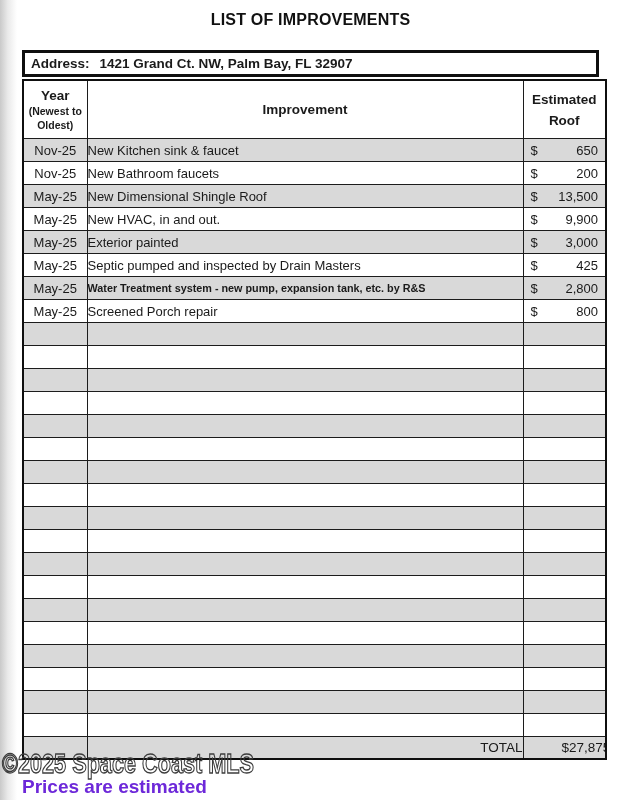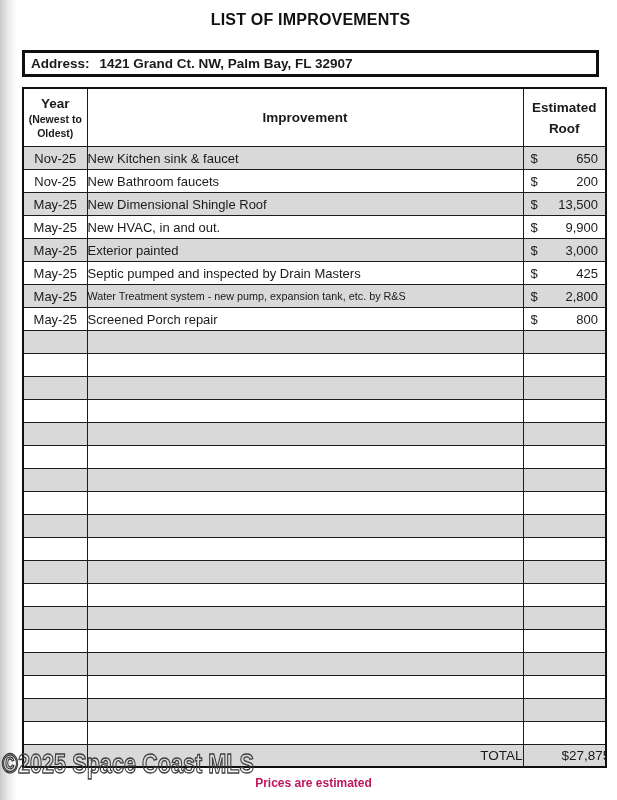--- a/index.html
+++ b/index.html
@@ -28,21 +28,21 @@
     border: 3px solid #0f0f0f;
     height: 21px;
     display: flex; align-items: center;
     font-weight: bold; font-size: 13.5px;
     padding-left: 6px;
     background: #fff;
     box-sizing: content-box;
   }
   .address-bar .addr-label { margin-right: 10px; }
   table.improvements {
-    margin-top: 10px;
+    margin-top: 2px;
     border-collapse: collapse;
     width: 583px;
     table-layout: fixed;
     border-radius: 22px;
   }
   table.improvements col.c-year { width: 64px; }
   table.improvements col.c-impr { width: 436px; }
   table.improvements col.c-cost { width: 83px; }
   table.improvements th, table.improvements td {
     border: 1.5px solid #1c1c1c;
@@ -58,41 +58,41 @@
   .year-main { font-size: 13.5px; font-weight: bold; line-height: 17px; }
   .year-sub  { font-size: 10.5px; font-weight: bold; line-height: 14px; }
   .h-impr { font-size: 13.5px; }
   .cost-head-line { font-size: 13.5px; line-height: 21px; }
   td.c-year {
     height: 22px; text-align: center; font-size: 13px; vertical-align: middle;
   }
   td.c-impr {
     font-size: 13px; padding-left: 5px; vertical-align: middle;
   }
-  td.c-impr.compact { font-size: 10.8px; }
+  td.c-impr.compact { font-size: 10.8px; font-weight: bold; }
   td.c-cost { vertical-align: middle; }
   .cost-wrap {
     display: flex; justify-content: space-between; align-items: center;
     padding: 0 7px; font-size: 13px;
   }
   tr.stripe td { background: #d9d9d9; }
   tr.plain td { background: #ffffff; }
   tr.total-row td { background: #d9d9d9; height: 21px; padding-left: 32px; }
   td.total-label-cell {
     text-align: right; font-size: 13.5px; padding-right: 14px; vertical-align: middle;
   }
   td.total-cost-cell { border: 3px solid #0d0d0d; }
   td.total-cost-cell .cost-wrap { padding: 0 6px; font-size: 13.5px; }
   .watermark-box {
     position: absolute; left: 0px; top: 747px; width: 330px; height: 36px;
     pointer-events: none;
   }
   .footer-note {
     position: absolute; left: 22px; top: 776px; width: 583px;
-    text-align: center; font-weight: bold; font-size: 12px; color: #be185d;
+    font-weight: bold; font-size: 19px; color: #6d28d9;
   }
 </style>
 </head>
 <body>
 
 <div class="scan-edge"></div>
 
 <div class="sheet">
 
   <div class="doc-title">LIST OF IMPROVEMENTS</div>

